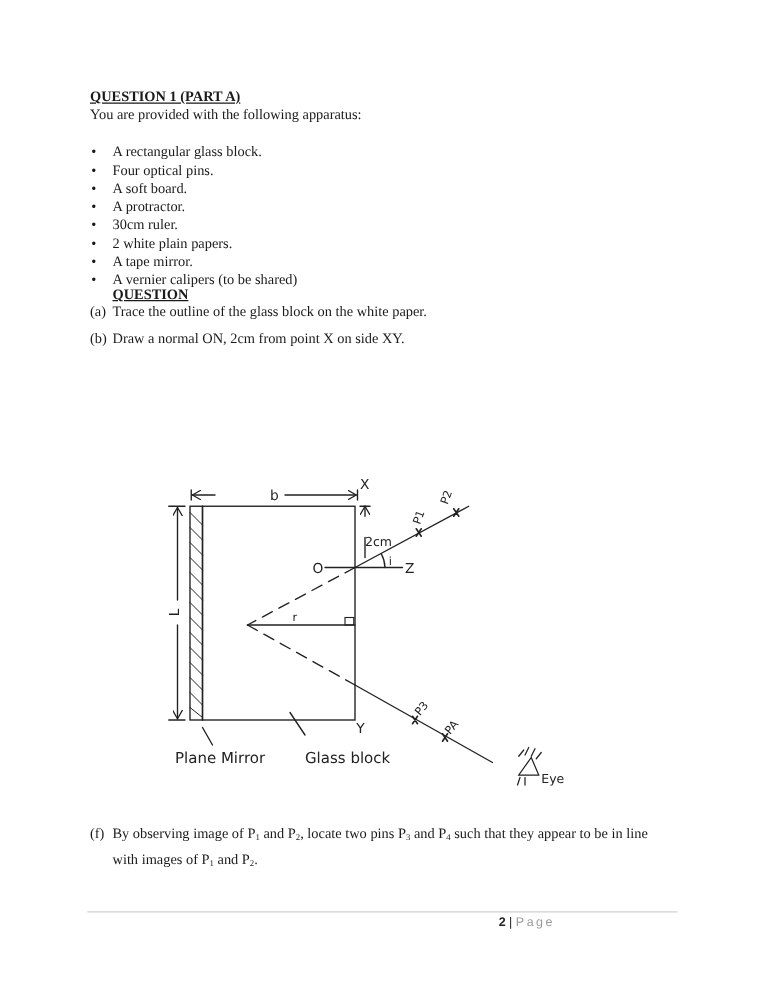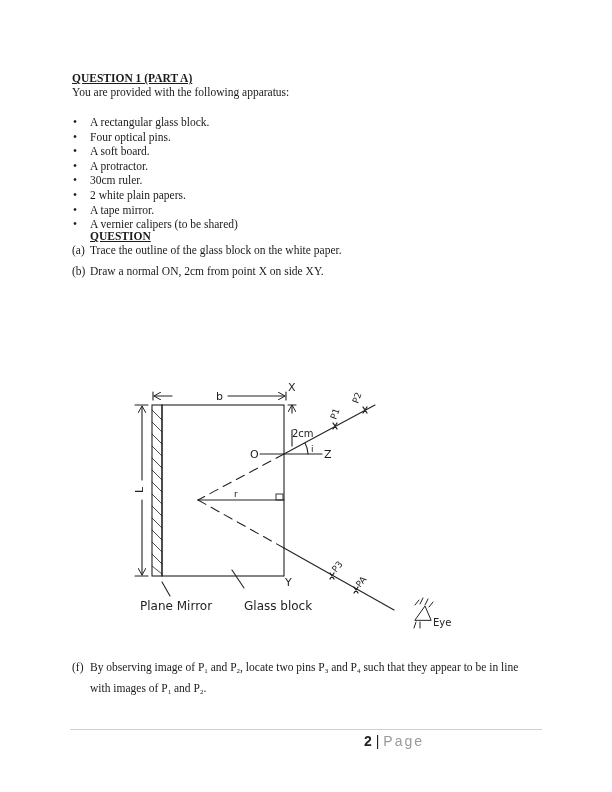--- a/index.html
+++ b/index.html
@@ -11,21 +11,21 @@
   .intro { left: 72px; top: 86px; font-size: 11.5px; }
   .bullets { position: absolute; left: 72px; top: 115px; margin: 0; padding: 0; list-style: none; font-size: 11.5px; }
   .bullets li { height: 14.6px; line-height: 14.6px; position: relative; padding-left: 18px; white-space: nowrap; }
   .bullets li .dot { position: absolute; left: 1px; top: 0; }
   .proc-h { left: 90px; top: 230px; font-size: 11.5px; font-weight: bold; text-decoration: underline; }
   .step { position: absolute; left: 72px; font-size: 11.5px; white-space: nowrap; }
   .step .lbl { display: inline-block; width: 18px; }
   .step .cont { position: absolute; left: 18px; }
   .fig { position: absolute; left: 110px; top: 360px; width: 380px; height: 280px; }
   .footer-line { position: absolute; left: 70px; top: 729px; width: 472px; height: 1px; background: #d0d0d0; }
-  .footer { position: absolute; right: 92px; top: 733px; font-family: "Liberation Sans", sans-serif; font-size: 14px; }
+  .footer { position: absolute; right: 72px; top: 733px; font-family: "Liberation Sans", sans-serif; font-size: 10px; }
   .footer .num { font-weight: bold; color: #222; }
   .footer .sep { color: #222; }
   .footer .pg { color: #9a9a9a; letter-spacing: 2px; }
   sub { font-size: 7px; vertical-align: -2px; }
 </style>
 </head>
 <body>
 
 <div class="page">
 

